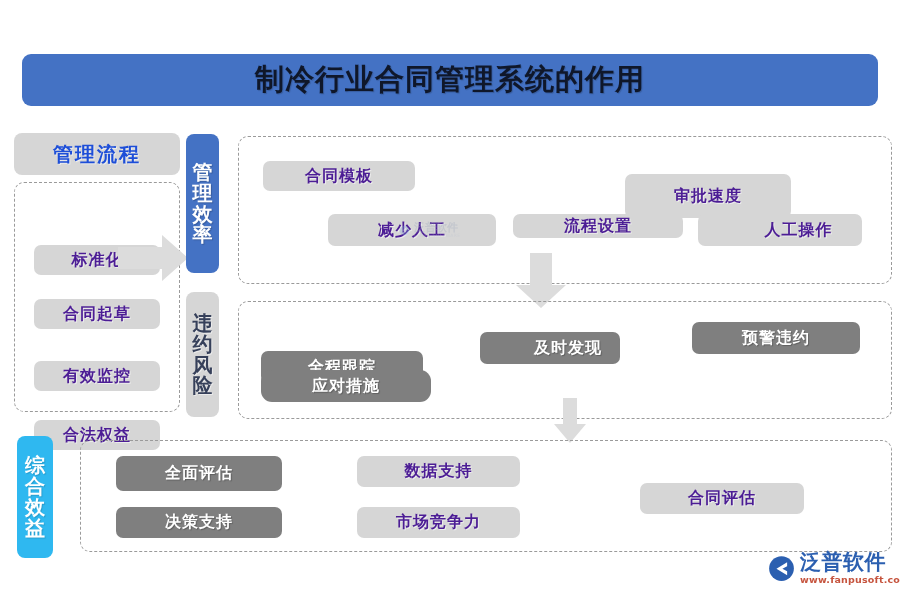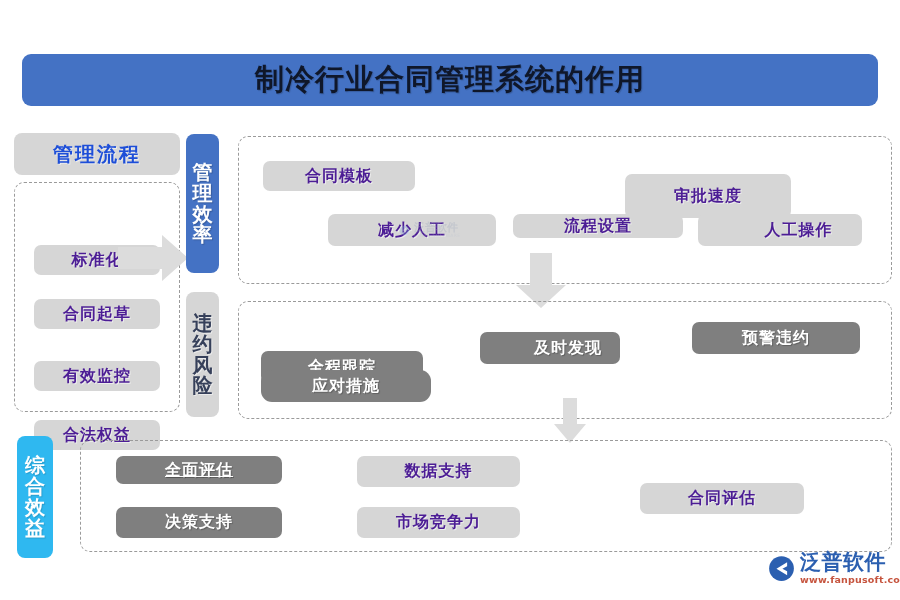--- a/index.html
+++ b/index.html
@@ -266,21 +266,21 @@
 
   <div class="vbadge cyan" style="left:17px; top:436px; width:36px; height:122px; font-size:20px;">
     <span>综</span>
     <span>合</span>
     <span>效</span>
     <span>益</span>
   </div>
 
   <div class="dashed-box" style="left:80px; top:440px; width:812px; height:112px;"></div>
 
-  <div class="chip dark" style="left:116px; top:456px; width:166px; height:28px;text-decoration:underline;">全面评估</div>
+  <div class="chip dark" style="left:116px; top:456px; width:166px; height:35px;">全面评估</div>
   <div class="chip light" style="left:357px; top:456px; width:163px; height:31px;">数据支持</div>
   <div class="chip light" style="left:640px; top:483px; width:164px; height:31px;">合同评估</div>
 
   <div class="chip dark" style="left:116px; top:507px; width:166px; height:31px;">决策支持</div>
   <div class="chip light" style="left:357px; top:507px; width:163px; height:31px;">市场竞争力</div>
 
   <div class="logo">
     <svg class="logo-mark" viewBox="0 0 24 24">
       <circle cx="12" cy="12" r="11" fill="#2b5fb0"></circle>
       <path d="M17 6.5L7.5 12.3 17 18v-3.6l-4.2-2.1L17 10z" fill="#ffffff"></path>

